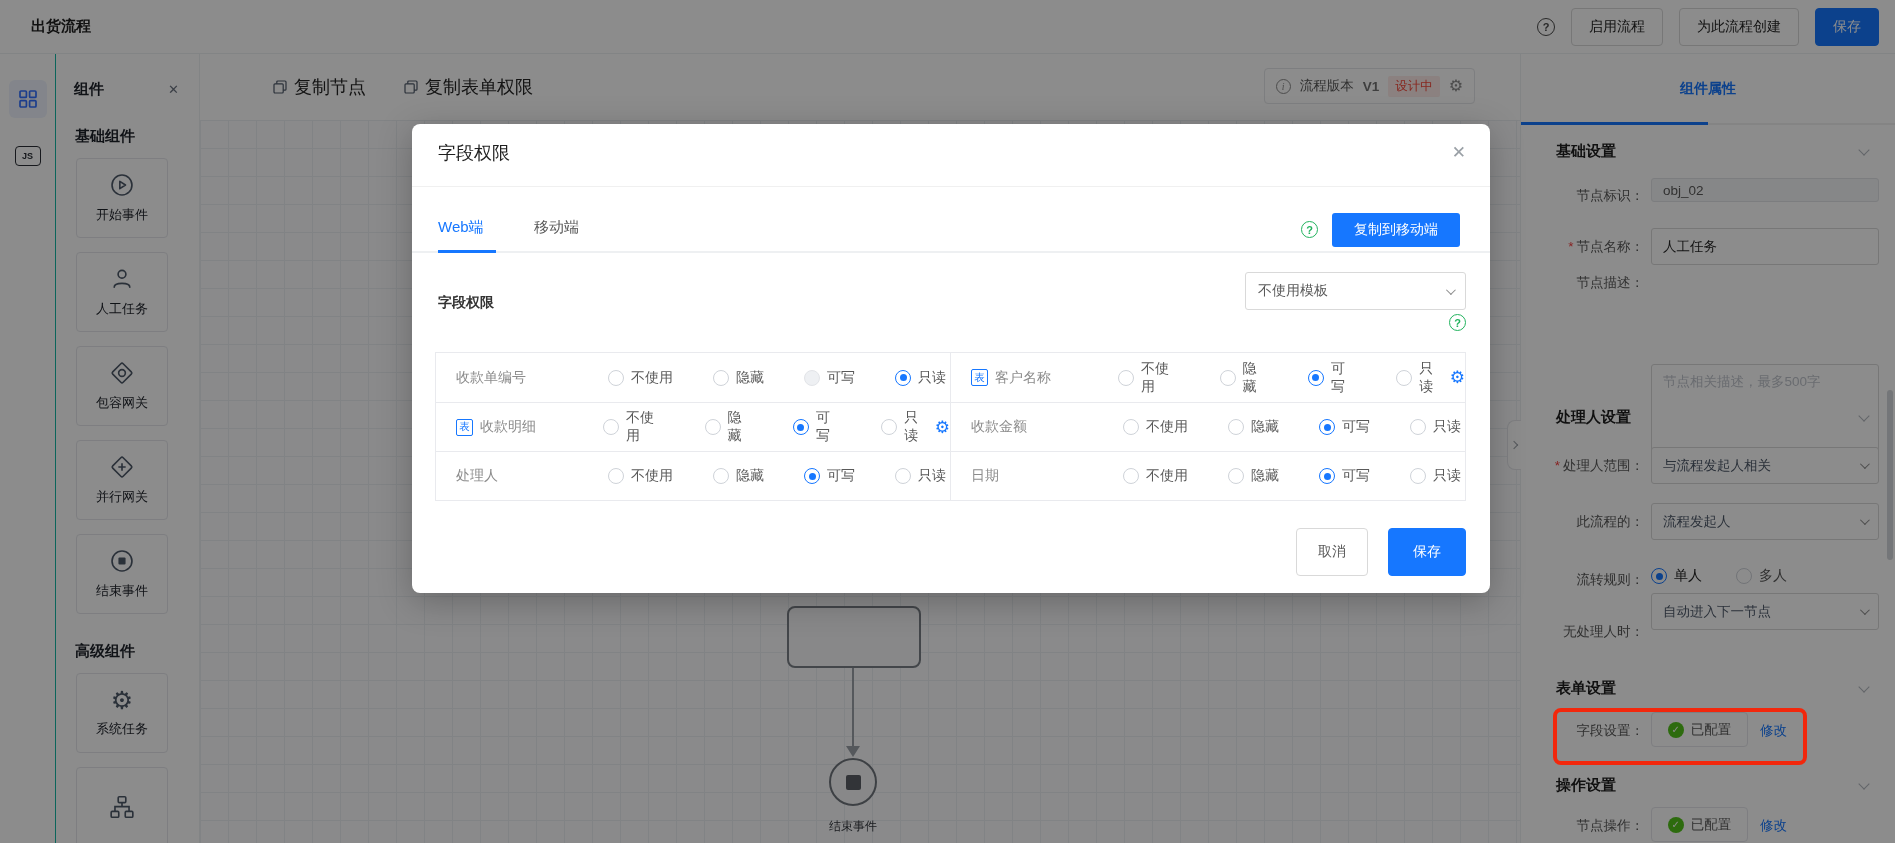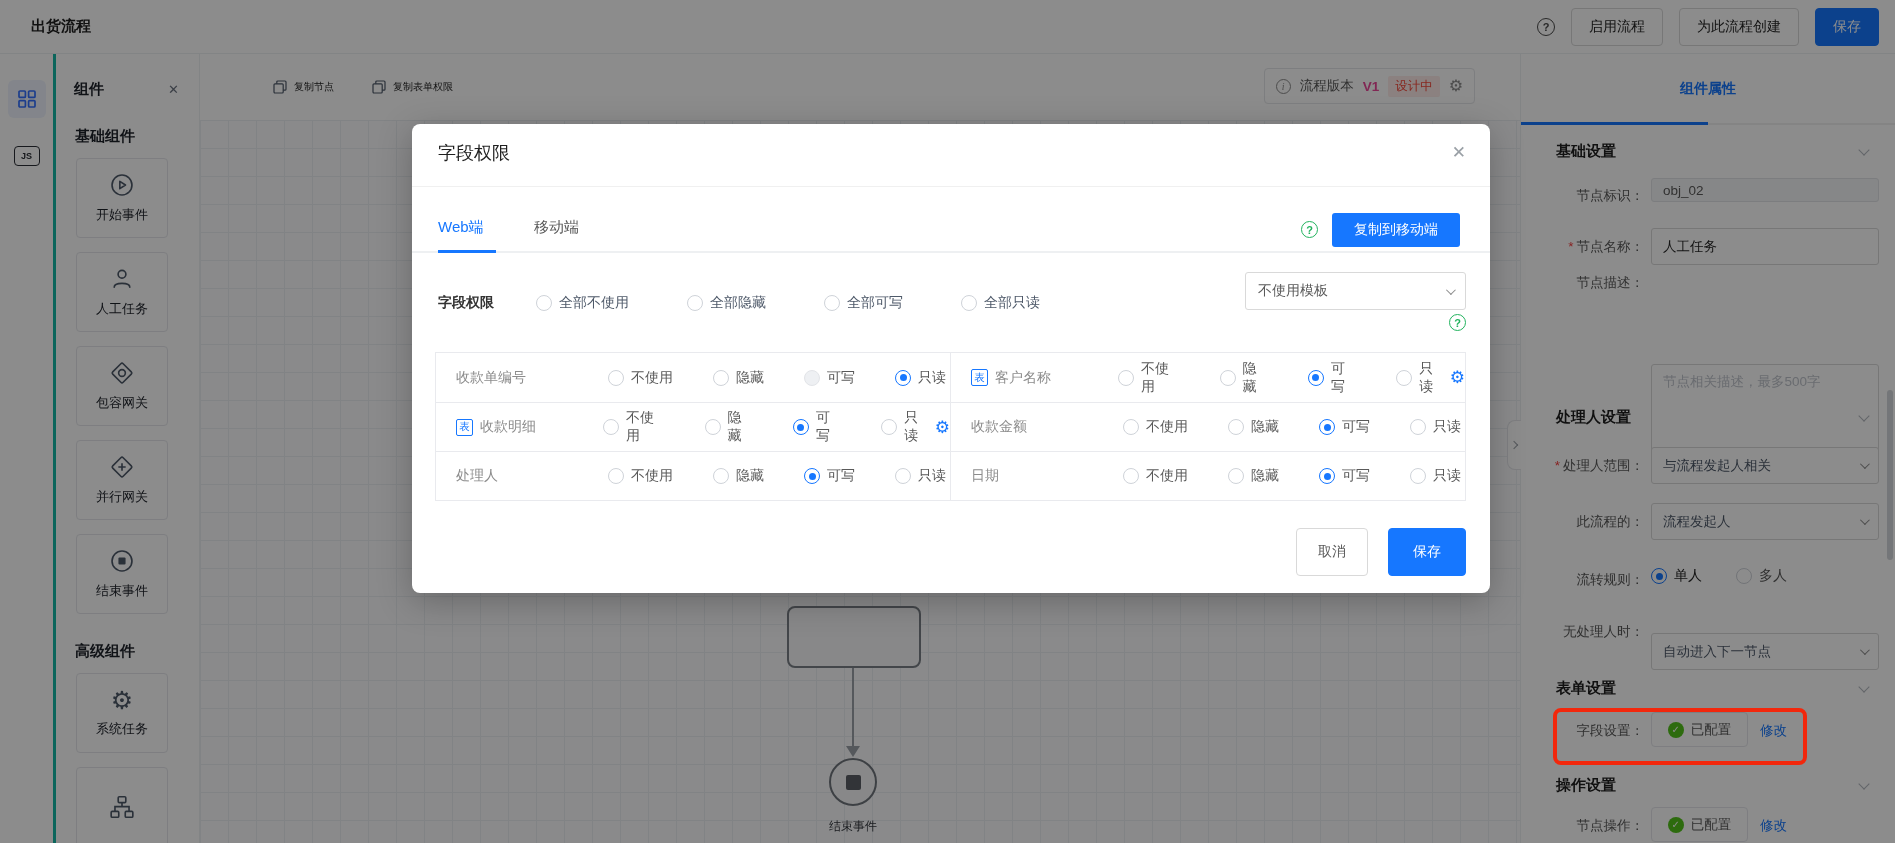--- a/index.html
+++ b/index.html
@@ -9,43 +9,43 @@
 
   
   .topbar { position:absolute; left:0; top:0; width:1895px; height:54px; background:#fff; border-bottom:1px solid #edf0f3; display:flex; align-items:center; z-index:1; }
   .topbar-title { margin-left:31px; font-size:15px; font-weight:600; color:#1f1f1f; }
   .topbar-right { position:absolute; right:16px; top:0; height:54px; display:flex; align-items:center; gap:16px; }
   .icon-circle { display:inline-flex; align-items:center; justify-content:center; width:18px; height:18px; border:1.4px solid #4a4a4a; border-radius:50%; font-size:11px; color:#4a4a4a; font-weight:700; }
   .btn { height:38px; padding:0 17px; border:1px solid #d9d9d9; border-radius:4px; background:#fff; font-size:14px; color:#262626; display:inline-flex; align-items:center; justify-content:center; cursor:pointer; }
   .btn-primary { background:#1677ff; border-color:#1677ff; color:#fff; }
 
   
-  .rail { position:absolute; left:0; top:54px; width:56px; height:789px; background:#fff; border-right:3px solid #14b8a6; }
+  .rail { position:absolute; left:0; top:54px; width:56px; height:789px; background:#fff; border-right:1px solid #14b8a6; }
   .rail-tile { width:38px; height:38px; margin:26px auto 0; border-radius:6px; display:flex; align-items:center; justify-content:center; }
   .rail-tile.sel { background:#eef3fe; }
   .js-badge { width:26px; height:20px; border:1.6px solid #2b2f36; border-radius:4px; font-size:9px; font-weight:700; color:#2b2f36; display:flex; align-items:center; justify-content:center; margin:28px auto 0; }
 
   
   .comp-panel { position:absolute; left:56px; top:54px; width:144px; height:789px; background:#fff; border-right:1px solid #edf0f3; overflow:hidden; }
   .comp-head { display:flex; align-items:center; justify-content:space-between; padding:26px 20px 0 18px; }
   .comp-head .t { font-size:15px; font-weight:700; color:#1d2129; }
   .comp-close { color:#6b7380; font-size:13px; cursor:pointer; }
   .comp-group-title { font-size:15px; font-weight:700; color:#1d2129; margin:28px 0 12px 19px; }
   .comp-card { width:92px; height:80px; margin:0 0 14px 20px; border:1px solid #e5e6eb; border-radius:4px; background:#fff; display:flex; flex-direction:column; align-items:center; justify-content:center; gap:8px; cursor:grab; }
   .comp-card svg { display:block; }
   .comp-card .glyph { font-size:25px; line-height:24px; color:#4e5969; }
   .comp-card .lbl { font-size:13px; color:#1d2129; }
 
   
   .canvas { position:absolute; left:200px; top:54px; width:1320px; height:789px; background:#fff; }
   .canvas-toolbar { position:absolute; left:0; top:0; right:0; height:66px; background:#fff; display:flex; align-items:center; }
-  .tool-btn { display:inline-flex; align-items:center; gap:7px; font-size:10px; color:#262626; margin-left:38px; cursor:pointer; }
+  .tool-btn { display:inline-flex; align-items:center; gap:7px; font-size:18px; color:#262626; margin-left:38px; cursor:pointer; }
   .tool-btn:first-child { margin-left:73px; }
   .version-box { position:absolute; right:45px; top:14px; height:36px; border:1px solid #e3e5e9; border-radius:4px; background:#fff; display:flex; align-items:center; gap:9px; padding:0 11px; font-size:13.5px; color:#595959; }
-  .version-box .v { color:#ec4899; font-weight:700; }
+  .version-box .v { color:#737373; font-weight:700; }
   .badge-red { background:#fdece9; color:#f5483b; font-size:12.5px; padding:2px 7px; border-radius:2px; }
   .icircle { display:inline-flex; align-items:center; justify-content:center; width:15px; height:15px; border:1.2px solid #8c8c8c; border-radius:50%; font-size:10px; color:#8c8c8c; font-style:italic; font-family:"Liberation Serif",serif; }
   .gear-glyph { font-size:16px; color:#8c8c8c; line-height:1; cursor:pointer; }
   .grid-area { position:absolute; left:0; top:66px; right:0; bottom:0;
     background:
       linear-gradient(#eceef2 1px, transparent 1px) 0 0/28px 28px,
       linear-gradient(90deg,#eceef2 1px, transparent 1px) 0 0/28px 28px,
       #fbfbfd; }
   .node-part { position:absolute; left:587px; top:486px; width:134px; height:62px; border:2px solid #7b8087; border-radius:8px; background:#f7f8f9; }
   .edge-line { position:absolute; left:652px; top:548px; width:2px; height:78px; background:#9ba1a8; }
@@ -313,21 +313,21 @@
           <span class="radio checked"></span>
           <span class="ol" style="color:#262626">单人</span>
         </span>
       <span class="opt">
           <span class="radio"></span>
           <span class="ol">多人</span>
         </span>
     </div>
 
     <div class="flabel" style="top:569px">无处理人时：</div>
-    <div class="ctrl selectbox" style="top:579px; height:37px;">
+    <div class="ctrl selectbox" style="top:539px; height:37px;">
       <span>自动进入下一节点</span>
         <span class="chev"></span>
     </div>
 
     <div class="sec-title" style="top:625px">表单设置</div>
     <span class="sec-chev" style="top:629px"></span>
 
     <div class="flabel" style="top:668px">字段设置：</div>
     <div class="chip-box" style="top:658px">
       <span class="check-circle">✓</span>
@@ -361,38 +361,20 @@
     <span class="m-tab web">Web端</span>
     <span class="m-tab mob">移动端</span>
     <div class="m-tabline"></div>
     <div class="m-ink"></div>
 
     <span class="qgreen m-q1">?</span>
     <div class="m-copy-btn">复制到移动端</div>
 
     <div class="m-bulk">
       <span class="bl">字段权限</span>
-      <span id="bulk-opts" style="display: inline-flex;">
-          <span class="opt">
-            <span class="radio"></span>
-            <span class="ol" style="color: rgb(78, 89, 105);">全部不使用</span>
-          </span>
-          <span class="opt">
-            <span class="radio"></span>
-            <span class="ol" style="color: rgb(78, 89, 105);">全部隐藏</span>
-          </span>
-          <span class="opt">
-            <span class="radio"></span>
-            <span class="ol" style="color: rgb(78, 89, 105);">全部可写</span>
-          </span>
-          <span class="opt">
-            <span class="radio"></span>
-            <span class="ol" style="color: rgb(78, 89, 105);">全部只读</span>
-          </span>
-        </span>
     </div>
 
     <div class="m-select">
       <span>不使用模板</span>
       <span class="chev"></span>
     </div>
     <span class="qgreen m-q2">?</span>
 
     <div class="perm-table" id="perm-table">
         <div class="perm-row">

